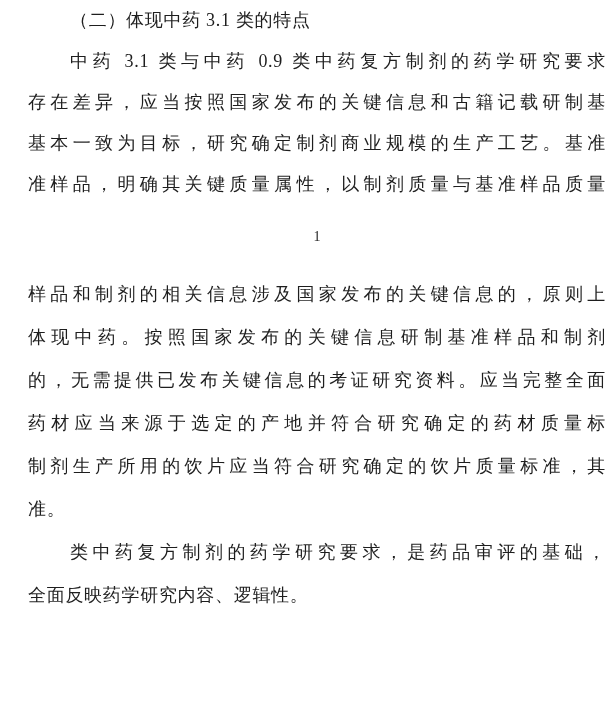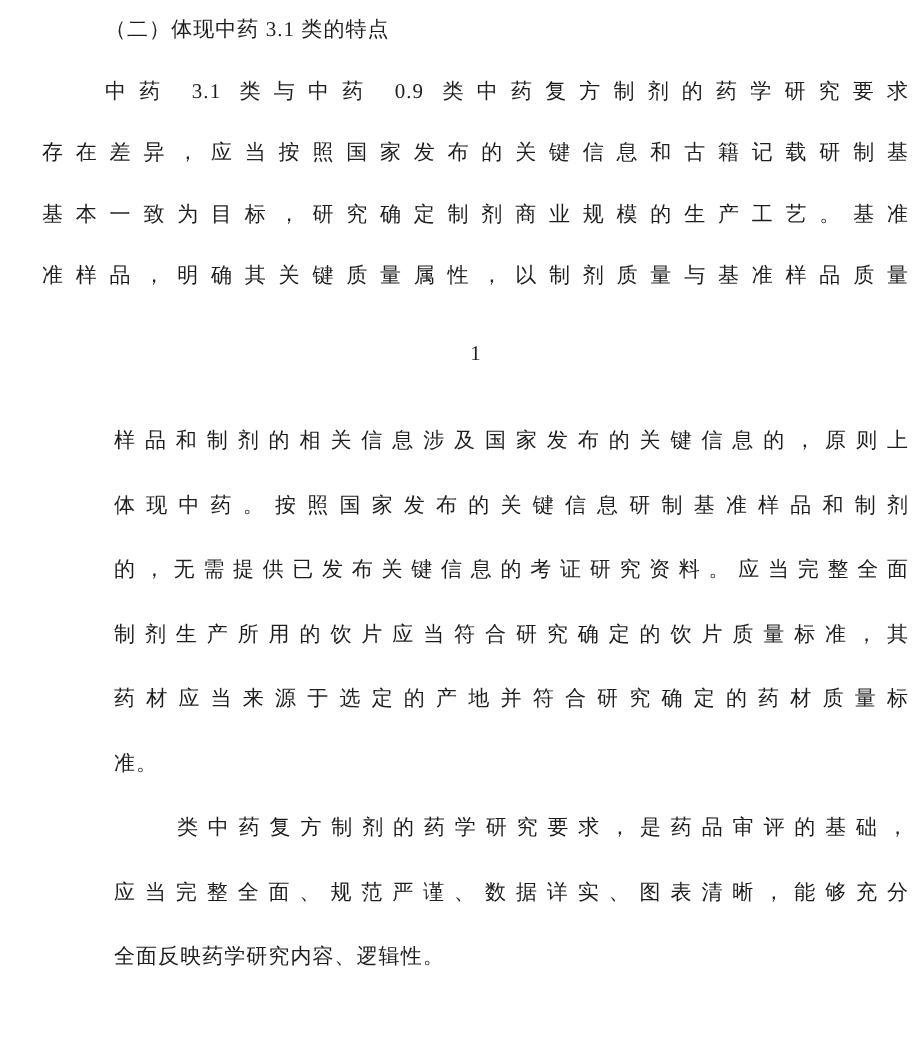--- a/index.html
+++ b/index.html
@@ -10,40 +10,40 @@
     background: #ffffff;
     overflow: hidden;
     font-family: "Liberation Serif", "DejaVu Serif", serif;
     color: #1e1e1e;
   }
   .col {
     margin-left: 28px;
     width: 578px;
   }
   .ln {
-    font-size: 14px;
+    font-size: 18px;
     letter-spacing: 0.7px;
     text-align: justify;
     text-align-last: justify;
     overflow: hidden;
   }
   .b1 .ln { line-height: 41px; height: 41px; }
   .b2 .ln { line-height: 43px; height: 43px; }
   .noju { text-align: left; text-align-last: left; }
   .indent { text-indent: 42px; }
   .pagenum {
     margin-top: 10px;
     height: 43px;
     line-height: 43px;
     font-size: 14px;
     letter-spacing: 0;
     text-align: center;
     text-align-last: center;
   }
-  .b2 { margin-top: 15px; margin-left: 48px; }
+  .b2 { margin-top: 15px; }
 </style>
 </head>
 <body>
 
 <div class="page">
   <div class="col">
 
     <div class="b1">
       <div class="ln indent noju">（二）体现中药 3.1 类的特点</div>
       <div class="ln indent">中药 3.1 类与中药 0.9 类中药复方制剂的药学研究要求</div>
@@ -51,22 +51,21 @@
       <div class="ln">基本一致为目标，研究确定制剂商业规模的生产工艺。基准</div>
       <div class="ln">准样品，明确其关键质量属性，以制剂质量与基准样品质量</div>
     </div>
 
     <div class="pagenum">1</div>
 
     <div class="b2">
       <div class="ln">样品和制剂的相关信息涉及国家发布的关键信息的，原则上</div>
       <div class="ln">体现中药。按照国家发布的关键信息研制基准样品和制剂</div>
       <div class="ln">的，无需提供已发布关键信息的考证研究资料。应当完整全面</div>
+      <div class="ln">药材应当来源于选定的产地并符合研究确定的药材质量标</div>
       <div class="ln">制剂生产所用的饮片应当符合研究确定的饮片质量标准，其</div>
-      <div class="ln">药材应当来源于选定的产地并符合研究确定的药材质量标</div>
       <div class="ln noju">准。</div>
       <div class="ln indent">类中药复方制剂的药学研究要求，是药品审评的基础，</div>
-      <div class="ln">应当完整全面、规范严谨、数据详实、图表清晰，能够充分</div>
       <div class="ln noju">全面反映药学研究内容、逻辑性。</div>
     </div>
 
   </div>
 </div>
 
 </body></html>

